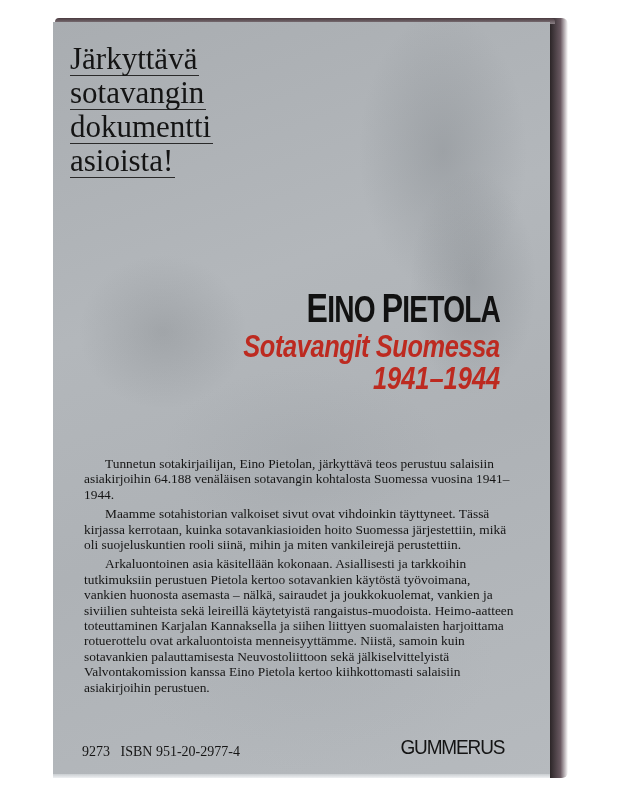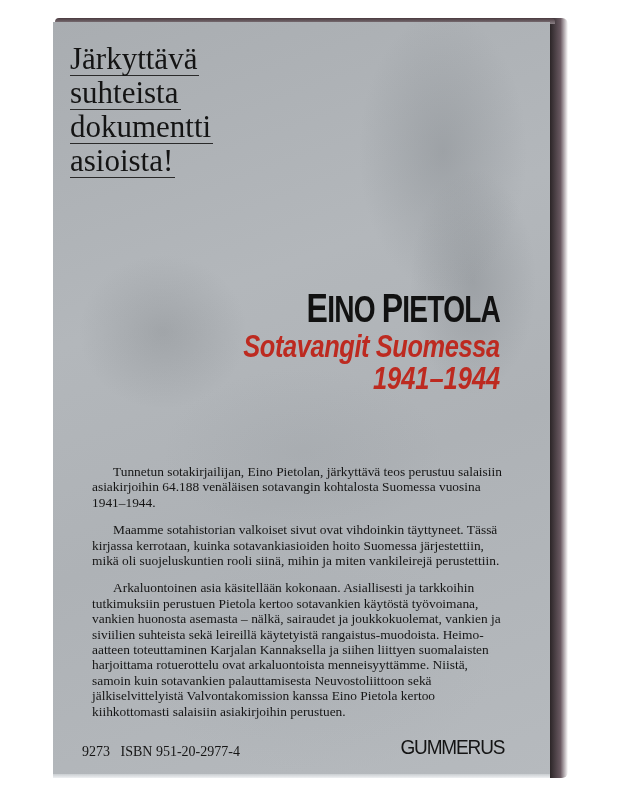--- a/index.html
+++ b/index.html
@@ -113,21 +113,21 @@
       position: absolute;
       left: 27px;
       top: 430px;
       width: 440px;
       font-family: "Liberation Serif", serif;
       font-size: 13.4px;
       line-height: 15.4px;
       color: #151515;
     }
     .blurb p {
-      margin: 12px;
+      margin: 4px;
       text-indent: 21px;
     }
     .footer-isbn {
       position: absolute;
       left: 29px;
       top: 722px;
       font-family: "Liberation Serif", serif;
       font-size: 14px;
       color: #151515;
       white-space: pre;
@@ -156,21 +156,21 @@
 <body>
 
 <div class="page">
   <div class="book-shadow"></div>
   <div class="book-top-edge"></div>
 
   <div class="cover">
 
     <div class="tagline">
       <span class="tagline-line">Järkyttävä</span>
-      <span class="tagline-line">suhteista</span>
+      <span class="tagline-line">sotavangin</span>
       <span class="tagline-line">dokumentti</span>
       <span class="tagline-line">asioista!</span>
     </div>
 
     <div class="author">
       <span class="big">E</span><span>INO</span>
       <span class="big">P</span><span>IETOLA</span>
     </div>
 
     <div class="title">Sotavangit Suomessa</div>

